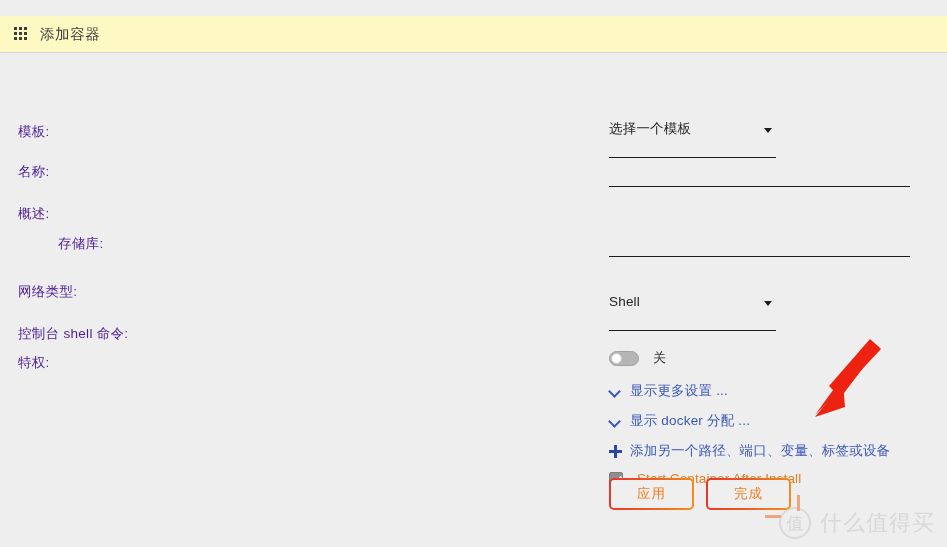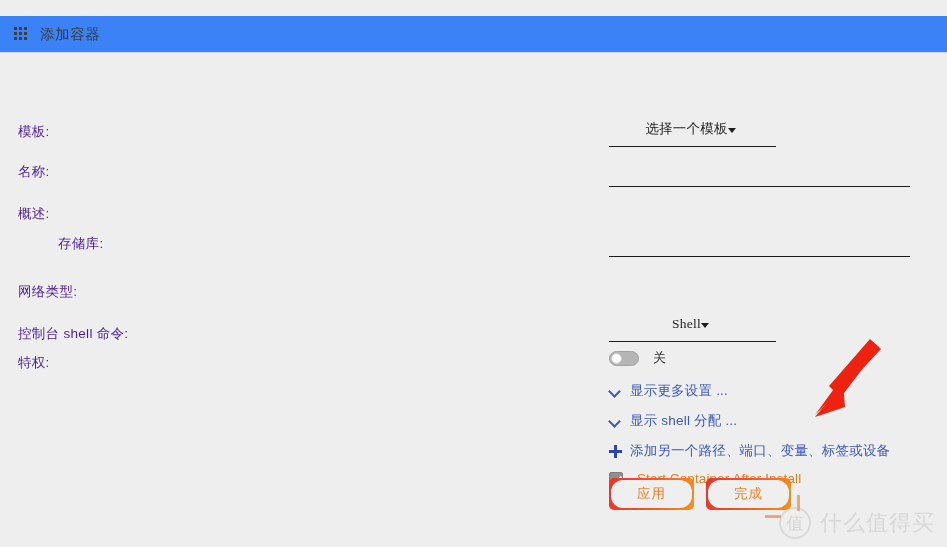--- a/index.html
+++ b/index.html
@@ -16,21 +16,21 @@
     -webkit-font-smoothing: antialiased;
   }
 
   
   .topgap {
     height: 16px;
     background: #eeeeee;
   }
   .header {
     height: 37px;
-    background: #3b82f6;
+    background: #fef9c3;
     border-bottom: 1px solid #d5d5d5;
     display: flex;
     align-items: center;
     padding-left: 14px;
     box-sizing: border-box;
   }
   .grid-icon {
     width: 15px;
     height: 15px;
     display: grid;
@@ -70,22 +70,22 @@
     position: absolute;
     left: 609px;
   }
 
   
   .select {
     width: 167px;
     border-bottom: 1.6px solid #1b1b1b;
     display: flex;
     align-items: flex-end;
-    justify-content: center;
-    padding-bottom: 9px;
+    justify-content: space-between;
+    padding-bottom: 20px;
     box-sizing: border-box;
     background: transparent;
     cursor: pointer;
   }
   .select .val {
     font-size: 13.5px;
     color: #232323;
     line-height: 16px;
     letter-spacing: 0.2px;
   }
@@ -238,21 +238,21 @@
     height: 32px;
     border-radius: 5px;
     padding: 2px;
     background: linear-gradient(100deg, #e8342c 0%, #ec5a22 48%, #f3901d 100%);
     box-sizing: border-box;
     cursor: pointer;
   }
   .btn-inner {
     width: 100%;
     height: 100%;
-    border-radius: 12px;
+    border-radius: 3px;
     background: #efefef;
     display: flex;
     align-items: center;
     justify-content: center;
     font-size: 13.5px;
     color: #ef7f23;
     letter-spacing: 1px;
     box-sizing: border-box;
   }
 
@@ -344,40 +344,40 @@
   <div class="field select" style="top:68px;">
     <span class="val">选择一个模板</span>
     <span class="caret"></span>
   </div>
 
   <div class="field textline" style="top:116px;" title=""></div>
 
   <div class="field textline" style="top:186px;" title=""></div>
 
 
-  <div class="field select" style="top:263px;font-family:Liberation Serif, serif;">
+  <div class="field select" style="top:241px;">
     <span class="val">Shell</span>
     <span class="caret"></span>
   </div>
 
   <div class="field toggle-wrap" style="top:296px;">
     <span class="toggle">
       <span class="knob"></span>
     </span>
     <span class="toggle-label">关</span>
   </div>
 
   <div class="field link-row" style="top:329px;">
     <span class="chev"></span>
     <span class="link-text">显示更多设置 ...</span>
   </div>
 
   <div class="field link-row" style="top:359px;">
     <span class="chev"></span>
-    <span class="link-text">显示 shell 分配 ...</span>
+    <span class="link-text">显示 docker 分配 ...</span>
   </div>
 
   <div class="field link-row" style="top:389px;">
     <span class="plus"></span>
     <span class="link-text">添加另一个路径、端口、变量、标签或设备</span>
   </div>
 
   <div class="field check-row" style="top:418px;">
     <span class="checkbox"></span>
     <span class="check-label">Start Container After Install</span>

